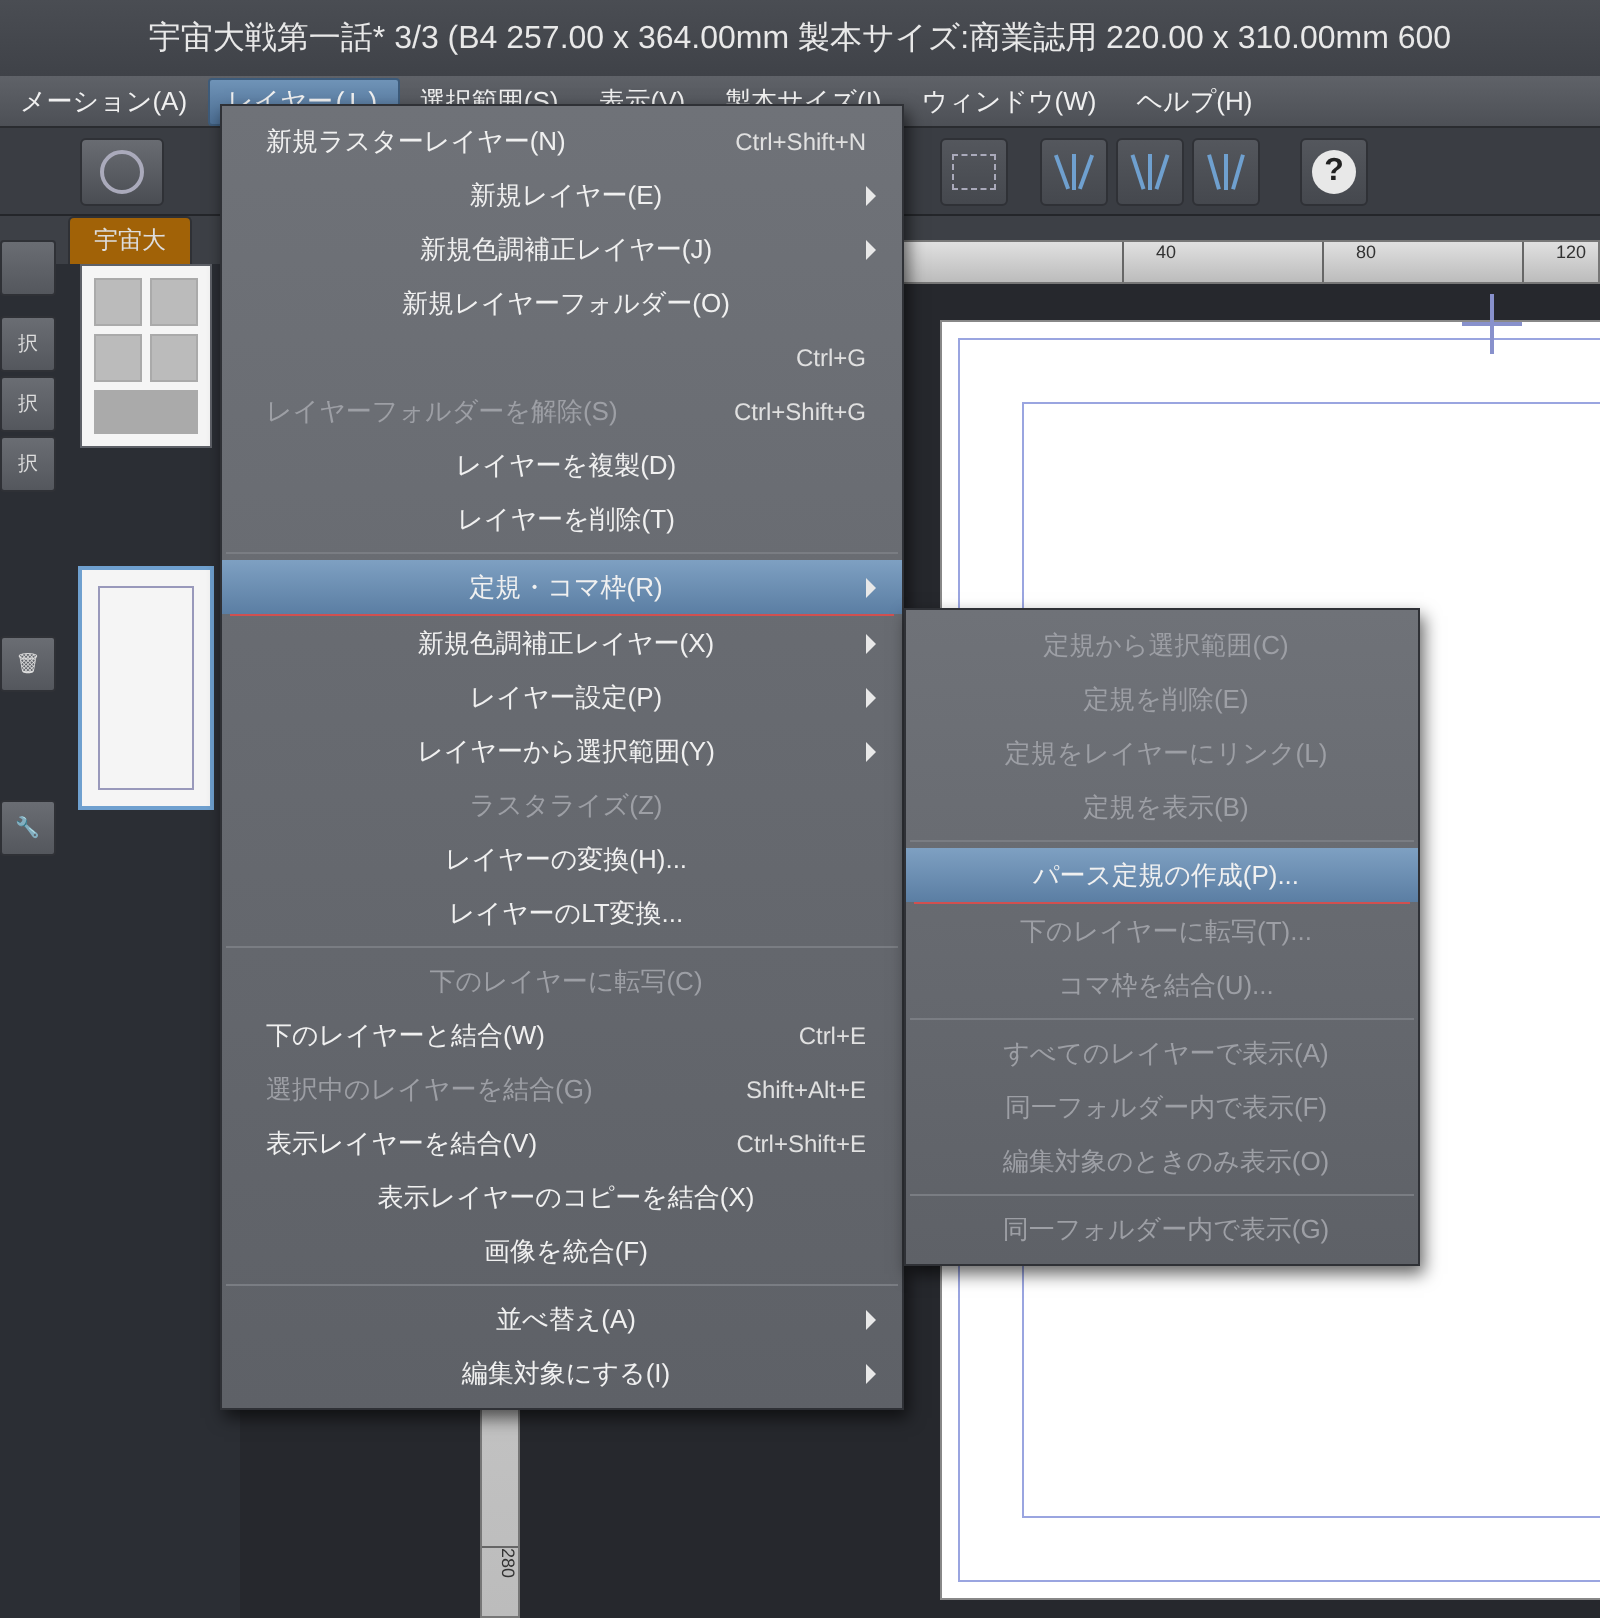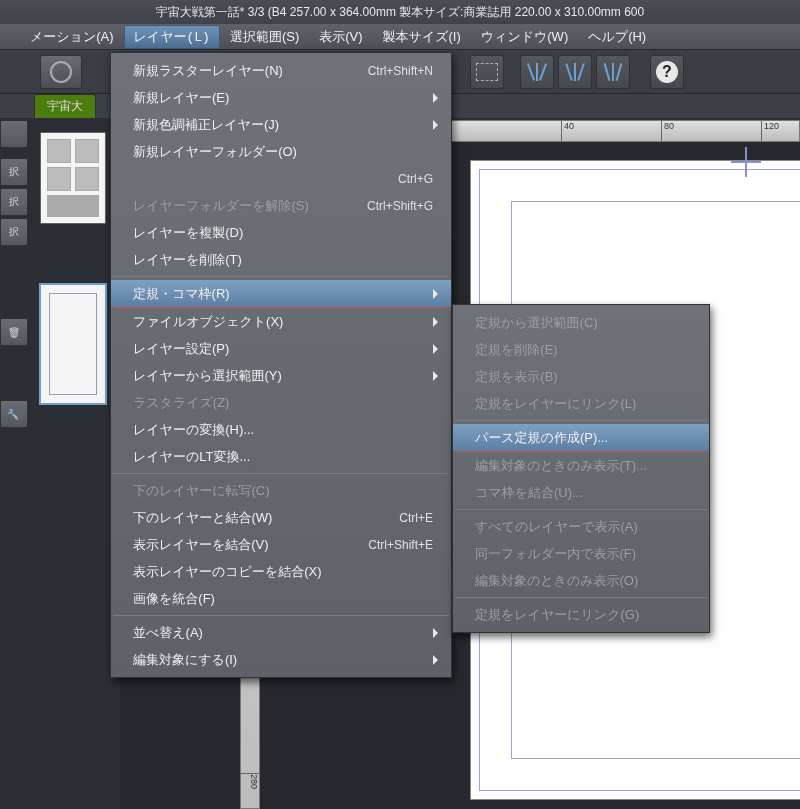--- a/index.html
+++ b/index.html
@@ -1,68 +1,68 @@
 <!DOCTYPE html>
 <html><head>
 <meta charset="utf-8">
 <style>
   * { margin: 0; padding: 0; box-sizing: border-box; font-family: "Meiryo", "Yu Gothic", sans-serif; }
   body { background: #2b2e34; width: 800px; height: 809px; overflow: hidden; position: relative; color: #e0e0e0; font-size: 13px; }
 
   
-  .titlebar { background: linear-gradient(to bottom, #4a4d53, #3f4248); height: 24px; display:flex; align-items:center; justify-content:center; color:#e8e8e8; font-size:12px; }
-
-  
-  .menubar { background: linear-gradient(to bottom, #5f6268, #4d5056); height: 26px; display:flex; align-items:center; padding:0 20px; border-bottom:1px solid #2a2c30; }
+  .titlebar { background: linear-gradient(to bottom, #4a4d53, #3f4248); height: 38px; display:flex; align-items:center; justify-content:center; color:#e8e8e8; font-size:16px; }
+
+  
+  .menubar { background: linear-gradient(to bottom, #5f6268, #4d5056); height: 26px; display:flex; align-items:center; padding:0 0; border-bottom:1px solid #2a2c30; }
   .menubar .mitem { padding: 3px 10px; color:#f0f0f0; font-size:13px; }
   .menubar .mitem.active { background: linear-gradient(to bottom,#6f93b7,#4d6f94); border:1px solid #3d5b7a; border-radius:2px; padding:2px 9px;font-family:Liberation Mono, monospace;}
 
   
   .toolstrip { background:#3a3d43; height:44px; border-bottom:1px solid #24262a; display:flex; align-items:center; padding:0 6px; gap:4px;}
   .tbbtn { width:34px; height:34px; background:linear-gradient(to bottom,#54575d,#45484e); border:1px solid #2f3136; border-radius:3px; display:flex; align-items:center; justify-content:center;}
   .tbgrad { width:42px; height:34px; background:linear-gradient(to bottom,#696c72,#4a4d53); border:1px solid #2f3136; border-radius:3px; display:flex; align-items:center; justify-content:center;}
   .swirl { width:22px;height:22px;border:2px solid #aab; border-radius:50%; }
   .marquee { width:22px;height:18px; border:1px dashed #aab;}
   .persp { width:22px; height:22px; position:relative;}
   .persp .line { position:absolute; background:#6fa0cf; width:2px; height:18px; top:2px; }
   .qmark { color:#222; font-weight:bold; font-size:16px; background:#e8e8e8; width:22px;height:22px; border-radius:11px; display:flex; align-items:center; justify-content:center;}
 
   .tabstrip { background:#3d4046; height:24px; display:flex; align-items:flex-end; padding-left:34px;}
-  .tab { background:#4d7c0f; border:1px solid #2f3136; border-bottom:none; border-radius:3px 3px 0 0; padding:3px 12px; font-size:12px; color:#ddd;}
+  .tab { background:#a16207; border:1px solid #2f3136; border-bottom:none; border-radius:3px 3px 0 0; padding:3px 12px; font-size:12px; color:#ddd;}
 
   
   .leftpal { position:absolute; left:0; top:120px; width:30px; display:flex; flex-direction:column; gap:2px;}
   .leftpal .pbtn { width:28px; height:28px; background:linear-gradient(to bottom,#6a6d73,#54575d); border:1px solid #2f3136; border-radius:2px; display:flex;align-items:center;justify-content:center; color:#ddd; font-size:10px;}
   .leftpal .sep { height:6px; }
 
   
   .thumbs { position:absolute; left:40px; top:132px; width:72px; }
   .thumb { width:66px; height:92px; border:1px solid #5e6168; margin-bottom:60px; background:#f5f5f5; position:relative;}
   .thumb.sel { outline:2px solid #6fa0cf; outline-offset:-1px;}
   .thumb .panel { position:absolute; background:#ccc; border:1px solid #aaa;}
   .thumb2 .inner { position:absolute; inset:8px; border:1px solid #99b;}
 
   
   .canvas-wrap { position:absolute; left:120px; top:120px; right:0; bottom:0; background:#26282d; }
   .ruler-h { position:absolute; left:140px; right:0; top:0; height:22px; background:linear-gradient(to bottom,#e0e0e0,#bcbcbc); border:1px solid #777; overflow:hidden;}
-  .ruler-h .tick { position:absolute; top:0; height:100%; border-left:1px solid #666; font-size:9px; color:#333; padding-left:2px;}
+  .ruler-h .tick { position:absolute; top:0; height:100%; border-left:1px solid #666; font-size:9px; color:#333; padding-left:16px;}
   .ruler-v { position:absolute; left:120px; top:22px; width:20px; bottom:0; background:linear-gradient(to bottom,#e0e0e0,#bcbcbc); border:1px solid #777; overflow:hidden;}
   .ruler-v .tick { position:absolute; left:0; width:100%; border-top:1px solid #666; font-size:9px; color:#333; writing-mode:vertical-rl; }
 
   .paper { position:absolute; left:350px; top:40px; width:420px; height:640px; background:#fff; border:1px solid #888;}
   .guide-outer { position:absolute; inset:8px; border:1px solid #9aa5e0;}
   .guide-inner { position:absolute; inset:40px; border:1px solid #9aa5e0;}
   .cross { position:absolute; width:30px; height:30px; }
   .cross::before, .cross::after { content:""; position:absolute; background:#8891cc;}
   .cross::before { left:14px; top:0; width:2px; height:30px;}
   .cross::after  { top:14px; left:0; height:2px; width:30px;}
 
   
   .dropdown { position:absolute; background:linear-gradient(to bottom,#6f7278,#5e6167); border:1px solid #2f3136; box-shadow:2px 4px 8px rgba(0,0,0,0.6); padding:4px 0;}
-  .dropdown .item { height:27px; display:flex; align-items:center; padding:0 18px 0 22px; color:#f0f0f0; font-size:13px; white-space:nowrap; position:relative;}
+  .dropdown .item { height:27px; display:flex; align-items:center; padding:0 18px 0 22px; color:#f0f0f0; font-size:13px; white-space:nowrap; position:relative;justify-content:center;}
   .dropdown .item .shortcut { margin-left:auto; padding-left:30px; color:#e0e0e0; font-size:12px;}
   .dropdown .item.disabled { color:#9d9fa5; }
   .dropdown .item.hl { background:linear-gradient(to bottom,#7ea0c2,#5b7ea3); }
   .dropdown .item.hasarrow::after { content:""; position:absolute; right:8px; top:50%; transform:translateY(-50%); border:5px solid transparent; border-left-color:#e8e8e8;}
   .dropdown .sep { height:1px; margin:3px 2px; background:#4a4d53; border-bottom:1px solid #7a7d83;}
   .dropdown .redline { height:1px; background:#d05050; margin:0 4px;}
 
   #menu1 { left:110px; top:52px; width:342px; }
   #menu2 { left:452px; top:304px; width:258px; }
 </style>
@@ -196,21 +196,21 @@
     </div>
     <div class="item">
       <span>レイヤーを削除(T)</span>
     </div>
     <div class="sep"></div>
     <div class="item hl hasarrow">
       <span>定規・コマ枠(R)</span>
     </div>
     <div class="redline"></div>
     <div class="item hasarrow">
-      <span>ファイルオブジェクト(X)</span>
+      <span>新規色調補正レイヤー(X)</span>
     </div>
     <div class="item hasarrow">
       <span>レイヤー設定(P)</span>
     </div>
     <div class="item hasarrow">
       <span>レイヤーから選択範囲(Y)</span>
     </div>
     <div class="item disabled">
       <span>ラスタライズ(Z)</span>
     </div>
@@ -221,20 +221,24 @@
       <span>レイヤーのLT変換...</span>
     </div>
     <div class="sep"></div>
     <div class="item disabled">
       <span>下のレイヤーに転写(C)</span>
     </div>
     <div class="item">
       <span>下のレイヤーと結合(W)</span>
       <span class="shortcut">Ctrl+E</span>
     </div>
+    <div class="item disabled">
+      <span>選択中のレイヤーを結合(G)</span>
+      <span class="shortcut">Shift+Alt+E</span>
+    </div>
     <div class="item">
       <span>表示レイヤーを結合(V)</span>
       <span class="shortcut">Ctrl+Shift+E</span>
     </div>
     <div class="item">
       <span>表示レイヤーのコピーを結合(X)</span>
     </div>
     <div class="item">
       <span>画像を統合(F)</span>
     </div>
@@ -248,43 +252,43 @@
   </div>
 
 <div class="dropdown" id="menu2">
     <div class="item disabled">
       <span>定規から選択範囲(C)</span>
     </div>
     <div class="item disabled">
       <span>定規を削除(E)</span>
     </div>
     <div class="item disabled">
+      <span>定規をレイヤーにリンク(L)</span>
+    </div>
+    <div class="item disabled">
       <span>定規を表示(B)</span>
-    </div>
-    <div class="item disabled">
-      <span>定規をレイヤーにリンク(L)</span>
     </div>
     <div class="sep"></div>
     <div class="item hl">
       <span>パース定規の作成(P)...</span>
     </div>
     <div class="redline"></div>
     <div class="item disabled">
-      <span>編集対象のときのみ表示(T)...</span>
+      <span>下のレイヤーに転写(T)...</span>
     </div>
     <div class="item disabled">
       <span>コマ枠を結合(U)...</span>
     </div>
     <div class="sep"></div>
     <div class="item disabled">
       <span>すべてのレイヤーで表示(A)</span>
     </div>
     <div class="item disabled">
       <span>同一フォルダー内で表示(F)</span>
     </div>
     <div class="item disabled">
       <span>編集対象のときのみ表示(O)</span>
     </div>
     <div class="sep"></div>
     <div class="item disabled">
-      <span>定規をレイヤーにリンク(G)</span>
+      <span>同一フォルダー内で表示(G)</span>
     </div>
   </div>
 
 </body></html>

